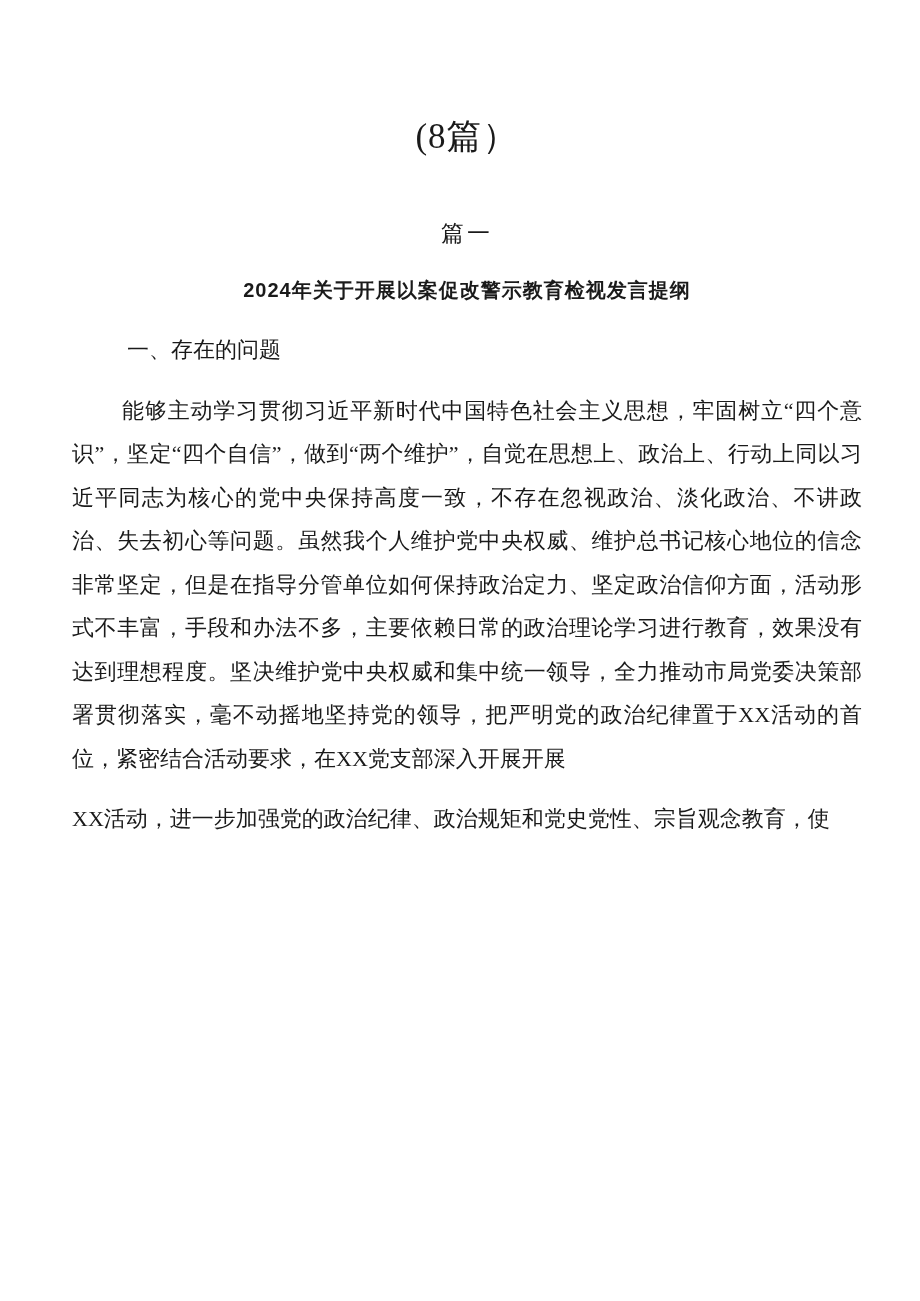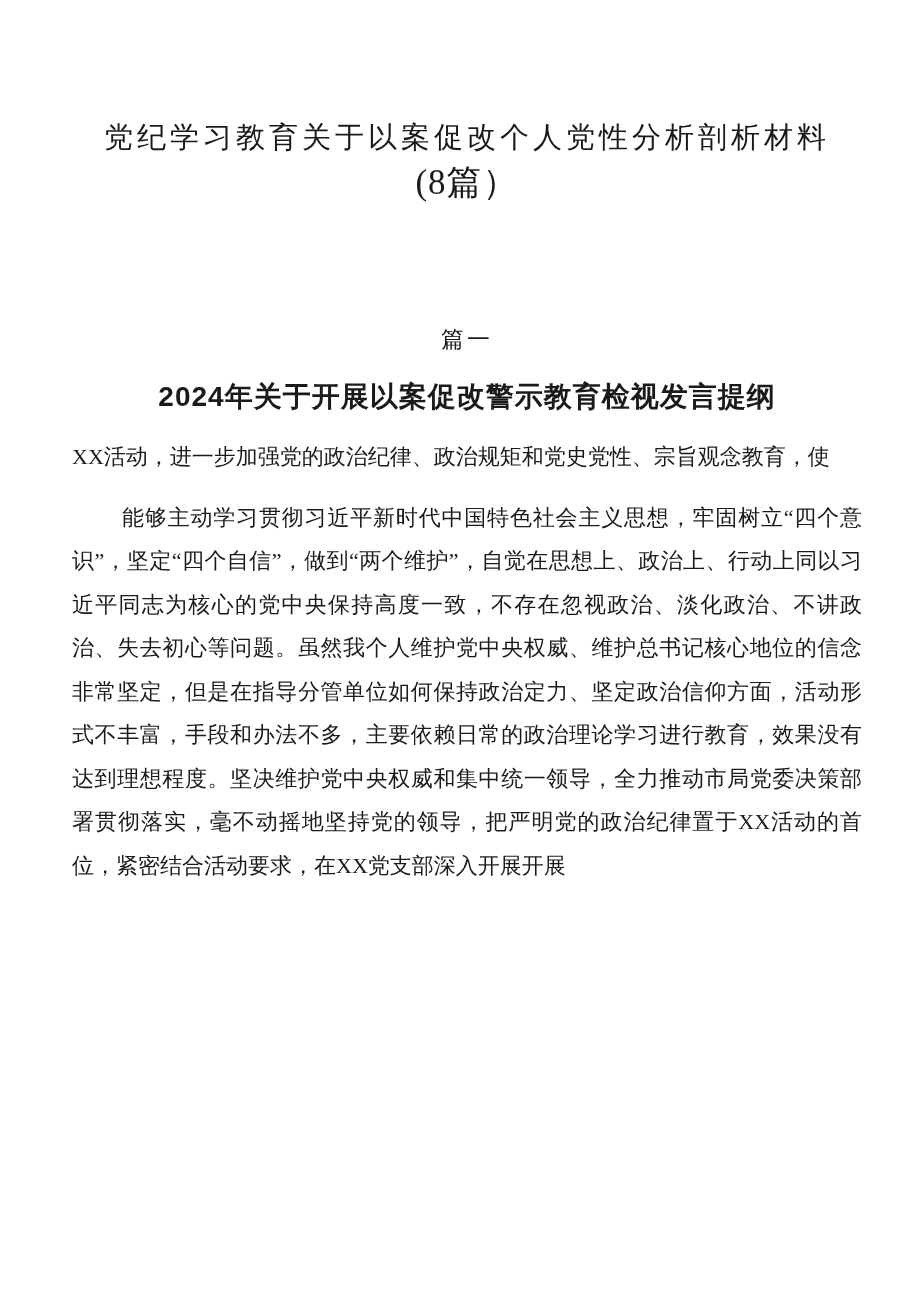--- a/index.html
+++ b/index.html
@@ -25,31 +25,31 @@
     line-height: 46px;
     text-align: center;
     letter-spacing: 4px;
   }
   .doc-title .title-line2 {
     display: block;
     font-size: 35px;
     letter-spacing: 1px;
   }
   .part-label {
-    margin: 112px 0 0 0;
+    margin: 52px 0 0 0;
     font-size: 23px;
     line-height: 43px;
     text-align: center;
     letter-spacing: 3px;
     font-family: "Liberation Sans", "DejaVu Sans", sans-serif;
     font-weight: 400;
   }
   .part-title {
     margin: 14px 0 0 0;
-    font-size: 28px;
+    font-size: 20px;
     line-height: 43px;
     text-align: center;
     letter-spacing: 1px;
     font-family: "Liberation Sans", "DejaVu Sans", sans-serif;
     font-weight: 700;
   }
   .body-text {
     margin: 0;
     font-size: 22px;
     line-height: 43.5px;
@@ -83,28 +83,28 @@
     margin-top: 17px;
     text-indent: 0;
   }
 </style>
 </head>
 <body>
 
 <div class="page">
 
   <h1 class="doc-title">
-    <span class="title-line1">党纪学习教育关于以案促改个人党性分析剖析材料</span>
     <span class="title-line2">(8篇）</span>
   </h1>
 
   <div class="part-label">篇一</div>
 
   <h2 class="part-title">2024年关于开展以案促改警示教育检视发言提纲</h2>
 
 
+  <h3 class="sec-heading">一、存在的问题</h3>
 
 
+  <p class="body-text para-body1">能够主动学习贯彻习近平新时代中国特色社会主义思想，牢固树立“四个意识”，坚定“四个自信”，做到“两个维护”，自觉在思想上、政治上、行动上同以习近平同志为核心的党中央保持高度一致，不存在忽视政治、淡化政治、不讲政治、失去初心等问题。虽然我个人维护党中央权威、维护总书记核心地位的信念非常坚定，但是在指导分管单位如何保持政治定力、坚定政治信仰方面，活动形式不丰富，手段和办法不多，主要依赖日常的政治理论学习进行教育，效果没有达到理想程度。坚决维护党中央权威和集中统一领导，全力推动市局党委决策部署贯彻落实，毫不动摇地坚持党的领导，把严明党的政治纪律置于XX活动的首位，紧密结合活动要求，在XX党支部深入开展开展</p>
+
   <p class="body-text para-body2">XX活动，进一步加强党的政治纪律、政治规矩和党史党性、宗旨观念教育，使</p>
-
-  <p class="body-text para-body1">能够主动学习贯彻习近平新时代中国特色社会主义思想，牢固树立“四个意识”，坚定“四个自信”，做到“两个维护”，自觉在思想上、政治上、行动上同以习近平同志为核心的党中央保持高度一致，不存在忽视政治、淡化政治、不讲政治、失去初心等问题。虽然我个人维护党中央权威、维护总书记核心地位的信念非常坚定，但是在指导分管单位如何保持政治定力、坚定政治信仰方面，活动形式不丰富，手段和办法不多，主要依赖日常的政治理论学习进行教育，效果没有达到理想程度。坚决维护党中央权威和集中统一领导，全力推动市局党委决策部署贯彻落实，毫不动摇地坚持党的领导，把严明党的政治纪律置于XX活动的首位，紧密结合活动要求，在XX党支部深入开展开展</p>
 
 </div>
 
 </body></html>

